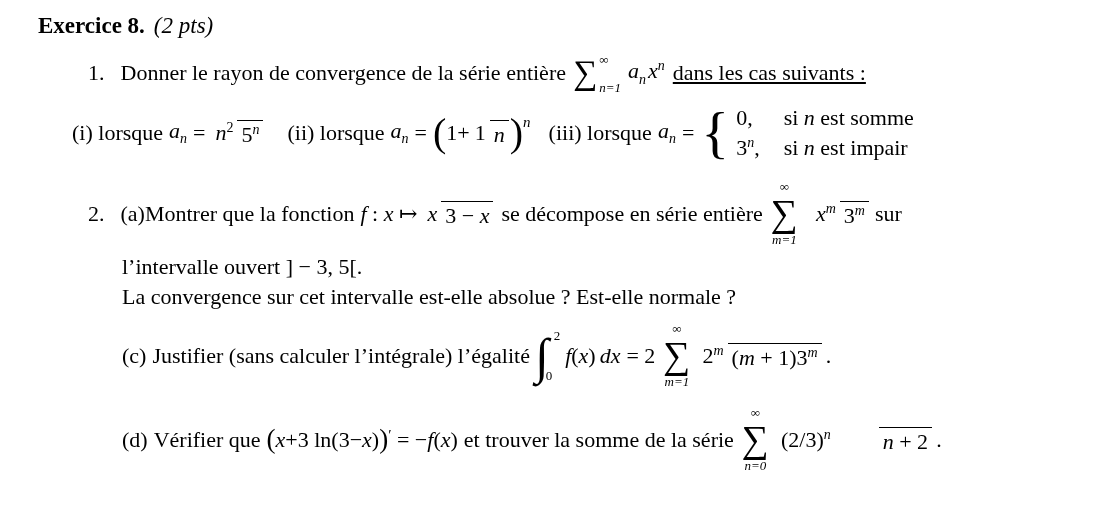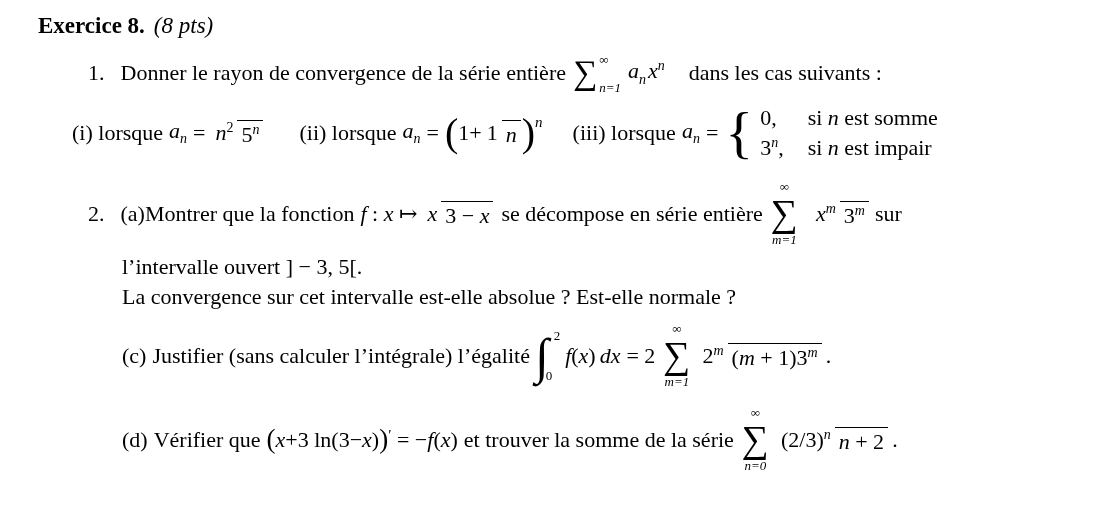--- a/index.html
+++ b/index.html
@@ -26,21 +26,21 @@
   .r-q1     { margin: 8px 0 0 88px; min-height: 48px; }
   .r-cases  { margin: 4px 0 0 72px; min-height: 64px; }
   .r-ind    { margin: 5px 0 0 102px; }
   .r-q2a    { margin: 13px 0 0 88px; min-height: 72px; }
   .r-cont   { margin: 3px 0 0 122px; }
   .r-c      { margin: 4px 0 0 122px; min-height: 82px; }
   .r-d      { margin: 2px 0 0 122px; min-height: 82px; }
 
   .qnum { margin-right: 16px; }
   .g2 { margin-left: 2px; } .g4 { margin-left: 4px; }
-  .g6 { margin-left: 6px; } .g8 { margin-left: 24px; }
+  .g6 { margin-left: 6px; } .g8 { margin-left: 8px; text-decoration: underline; }
 
   
   .frac { display: inline-flex; flex-direction: row; align-items: center; margin: 0 6px; }
   .frac .num { padding: 0 4px 1px; line-height: 1.05; white-space: pre-wrap; }
   .frac .den { border-top: 1.5px solid #000; padding: 2px 4px 0; line-height: 1.05; white-space: pre-wrap; }
 
   
   .sumI { display: inline-flex; align-items: center; margin: 0 7px; }
   .sumI .sigma { font-size: 34px; line-height: 1; }
   .sumI .lims { display: inline-flex; flex-direction: column; justify-content: space-between; height: 42px; font-size: 13px; margin-left: 2px; }
@@ -72,38 +72,38 @@
   .mp { font-size: 27px; line-height: 1; }
   .prime { align-self: flex-start; font-size: 15px; }
   .mrun { display: inline-flex; align-items: center; }
 </style>
 </head>
 <body>
 
 <div class="page">
 
   <div class="title-line">
-    <span class="title-name">Exercice 8.</span><span class="title-pts">(8 pts)</span>
+    <span class="title-name">Exercice 8.</span><span class="title-pts">(2 pts)</span>
   </div>
 
   <div class="row r-q1">
     <span class="qnum">1.</span>
     <span class="run">Donner le rayon de convergence de la série entière</span>
     <span class="sumI">
       <span class="sigma">∑</span>
       <span class="lims">
         <span>∞</span>
         <span class="it">n=1</span>
       </span>
     </span>
     <span class="run"><i>a</i><sub class="it">n</sub><i class="g2">x</i><sup class="it">n</sup></span>
     <span class="run g8">dans les cas suivants :</span>
   </div>
 
-  <div class="row r-cases" style="gap:30px;">
+  <div class="row r-cases" style="gap:18px;">
 
     <span class="mrun">
       <span class="run">(i) lorsque</span>
       <span class="run g6"><i>a</i><sub class="it">n</sub></span>
       <span class="run g6">=</span>
       <span class="frac">
         <span class="num"><i>n</i><sup>2</sup></span>
         <span class="den"><span>5</span><sup class="it">n</sup></span>
       </span>
     </span>
@@ -209,20 +209,20 @@
         <span>(</span>
         <i>x</i>
         <span>)</span>
     </span>
     <span class="run g6">et trouver la somme de la série</span>
     <span class="sumD">
       <span class="lim">∞</span>
       <span class="sigma">∑</span>
       <span class="lim it">n=0</span>
     </span>
-    <span class="frac" style="margin-left:0;">
+    <span class="frac" style="margin-left:0;gap:44px;">
       <span class="num"><span>(2/3)</span><sup class="it">n</sup></span>
       <span class="den"><i>n</i><span> + 2</span></span>
     </span>
     <span class="run" style="margin-left:-2px;">.</span>
   </div>
 
 </div>
 
 </body></html>

